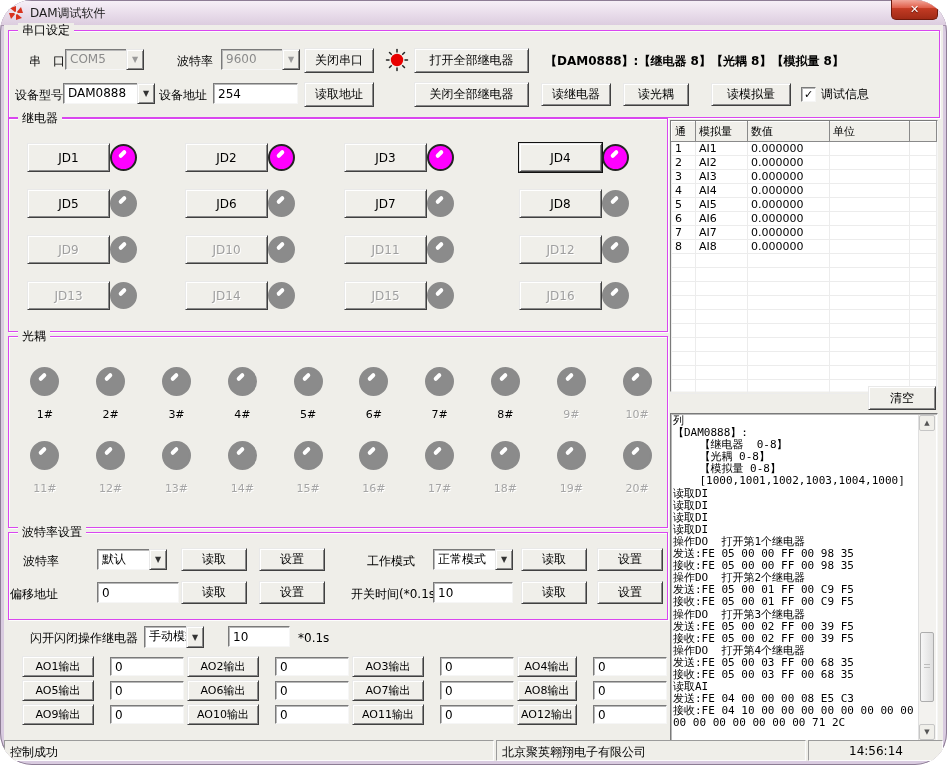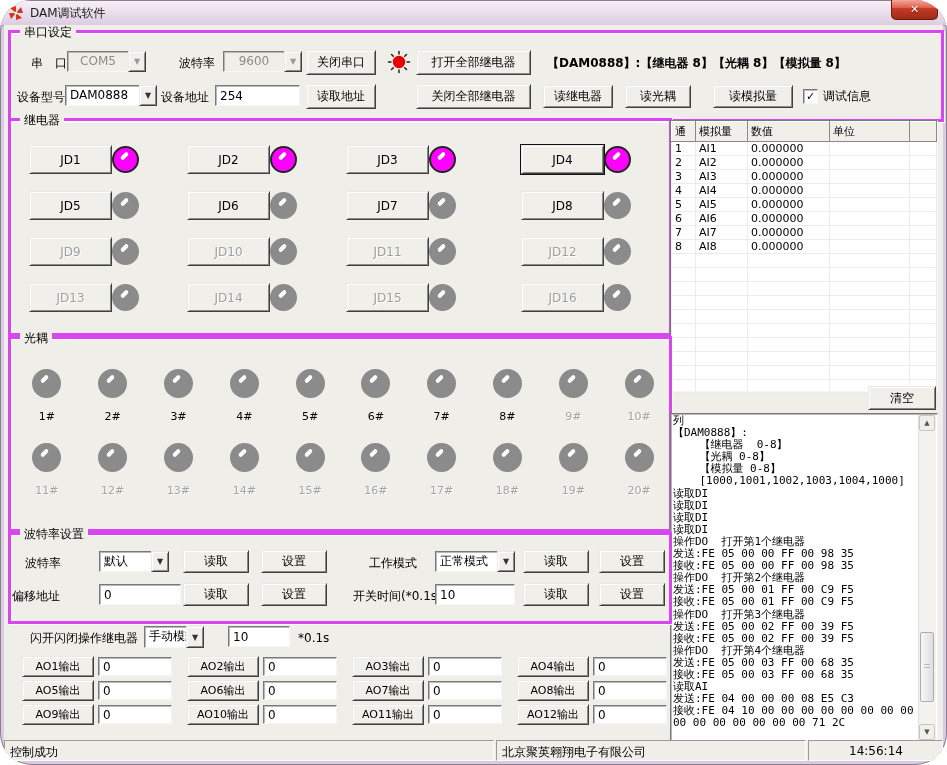--- a/index.html
+++ b/index.html
@@ -12,21 +12,21 @@
     display:flex;align-items:center;}
   .title-icon{width:16px;height:16px;margin:0 6px 0 7px;}
   .title-text{font-size:12px;color:#1c1c1c;}
   .close-btn{position:absolute;top:0;right:9px;width:45px;height:19px;
     background:linear-gradient(#f2a79b,#e05f4b 40%,#c33b24 45%,#a5robot 100%);
     background:linear-gradient(#f2a79b,#e05f4b 40%,#c33b24 45%,#a02a16);
     border:1px solid #6f1a0c;border-top:none;border-radius:0 0 5px 5px;
     display:flex;align-items:center;justify-content:center;cursor:pointer;}
   .close-x{color:#fff;font-size:11px;font-weight:bold;text-shadow:0 1px 1px #5f1207;line-height:1;}
   
-  .groupbox{position:absolute;border:3px solid #d946ef;box-shadow:inset 1px 1px 0 #fdfdfd,1px 1px 0 #fdfdfd;text-decoration:underline;}
+  .groupbox{position:absolute;border:1px solid #d946ef;box-shadow:inset 1px 1px 0 #fdfdfd,1px 1px 0 #fdfdfd;text-decoration:underline;}
   .group-label{position:absolute;top:-8px;left:9px;background:#efeee9;padding:0 4px;line-height:14px;}
   .lbl{position:absolute;white-space:nowrap;line-height:14px;}
   
   .btn{background:#f0efea;display:flex;align-items:center;justify-content:center;cursor:pointer;
     border-top:1px solid #e9e9e9;border-left:1px solid #e9e9e9;border-right:1px solid #404040;border-bottom:1px solid #404040;
     box-shadow:inset 1px 1px 0 #ffffff,inset -1px -1px 0 #8a8a8a;box-sizing:border-box;white-space:nowrap;}
   .abs{position:absolute;}
   .btn.disabled{color:#9f9f9f;text-shadow:1px 1px 0 #ffffff;cursor:default;}
   .btn.focused{outline:1px solid #111;}
   
@@ -34,21 +34,21 @@
     border-right:1px solid #f6f6f6;border-bottom:1px solid #f6f6f6;
     box-shadow:inset 1px 1px 0 #b8b8b8;box-sizing:border-box;}
   input.sunken{font-family:"DejaVu Sans","Liberation Sans",sans-serif;font-size:12px;padding:1px 4px;outline:none;color:#000;}
   
   .combo{display:flex;box-sizing:border-box;}
   .combo .combo-val{flex:1;background:#fff;border-top:1px solid #7a7a7a;border-left:1px solid #7a7a7a;border-bottom:1px solid #f6f6f6;
     box-shadow:inset 1px 1px 0 #b8b8b8;padding:2px 4px;font-size:12px;line-height:15px;overflow:hidden;white-space:nowrap;box-sizing:border-box;}
   .combo .combo-arrow{width:18px;background:#f0efea;display:flex;align-items:center;justify-content:center;font-size:8px;color:#333;
     border-top:1px solid #e9e9e9;border-left:1px solid #e9e9e9;border-right:1px solid #404040;border-bottom:1px solid #404040;
     box-shadow:inset 1px 1px 0 #fff,inset -1px -1px 0 #8a8a8a;box-sizing:border-box;}
-  .combo.disabled .combo-val{background:#efeee9;color:#8b8b8b;text-align:center;}
+  .combo.disabled .combo-val{background:#efeee9;color:#8b8b8b;}
   .combo.disabled .combo-arrow{color:#9a9a9a;}
   
   .led{position:relative;width:27px;height:27px;border-radius:50%;box-sizing:border-box;flex:none;}
   .led.on{background:#ff00ff;border:2px solid #242424;}
   .led.off{background:#8b8b8b;border:2px solid #8b8b8b;}
   .led::after{content:"";position:absolute;left:6px;top:6px;width:9px;height:4px;border-radius:3px;background:#fff;transform:rotate(-45deg);}
   .opto-led{width:29px;height:29px;}
   
   .checkbox-row{position:absolute;display:flex;align-items:center;gap:5px;cursor:pointer;}
   .cb{width:13px;height:13px;background:#fff;border-top:1px solid #7a7a7a;border-left:1px solid #7a7a7a;
@@ -76,21 +76,21 @@
     background:linear-gradient(90deg,#f7f7f7,#dedede);border:1px solid #ადad;border:1px solid #adadad;border-radius:2px;box-sizing:border-box;}
   .sb-grip{position:absolute;left:3px;right:3px;top:50%;height:6px;margin-top:-3px;
     background:repeating-linear-gradient(#bdbdbd 0 1px,transparent 1px 3px);}
   
   .opto-row{position:absolute;left:3px;display:grid;grid-template-columns:repeat(10,65.8px);}
   .opto-cell{display:flex;flex-direction:column;align-items:center;}
   .opto-label{margin-top:12px;font-size:11px;}
   .disabled-text{color:#a5a5a5;text-shadow:1px 1px 0 #fff;}
   
   #ao-grid{position:absolute;left:22px;top:656px;display:grid;grid-template-columns:165px 165px 165px 150px;row-gap:3px;}
-  .ao-cell{display:flex;align-items:center;gap:4px;height:21px;}
+  .ao-cell{display:flex;align-items:center;gap:16px;height:21px;}
   .ao-btn{width:72px;height:21px;font-size:11px;}
   .ao-input{width:74px;height:19px;font-size:11px;}
   
   #status-bar{position:absolute;left:4px;top:740px;width:939px;height:21px;background:#efeee9;}
   .pane{position:absolute;top:0;height:21px;box-sizing:border-box;border:1px solid;border-color:#9b9b9b #fcfcfc #fcfcfc #9b9b9b;
     padding:3px 5px 0 5px;overflow:hidden;white-space:nowrap;}
   #pane-status{left:0;width:490px;}
   #pane-company{left:492px;width:310px;}
   #pane-time{left:804px;width:135px;padding-left:40px;}
   .device-info{font-weight:bold;}

